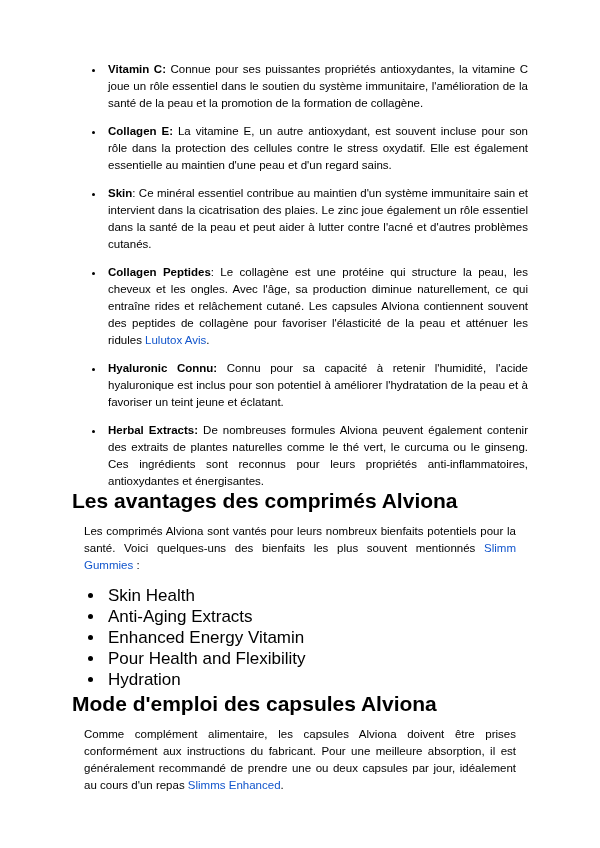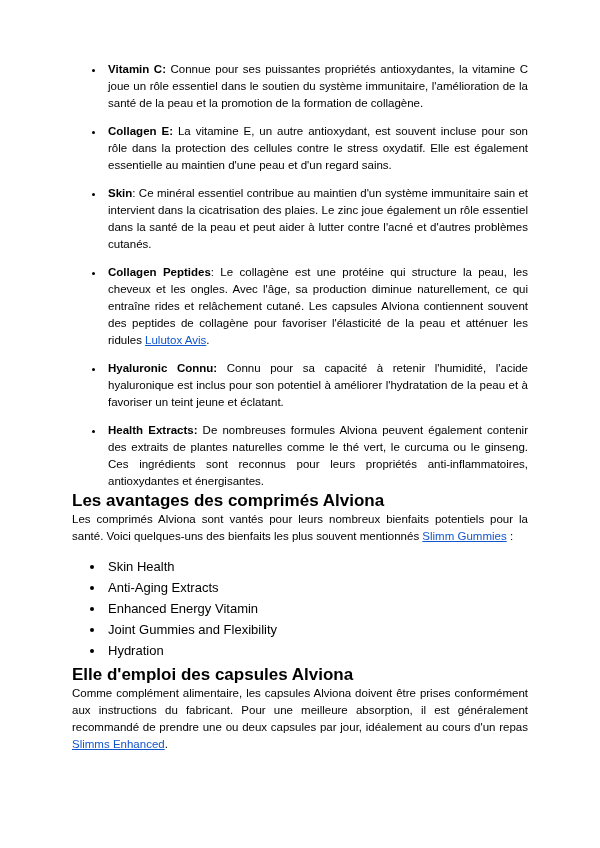--- a/index.html
+++ b/index.html
@@ -34,41 +34,40 @@
   ul.ingredients > li {
     margin-bottom: 11px;
     padding-left: 3px;
   }
   ul.ingredients > li:last-child {
     margin-bottom: 0;
   }
   .bold { font-weight: bold; }
   a.doc-link {
     color: #1155cc;
-    text-decoration: underline;
     cursor: pointer;
   }
   h2.doc-heading {
-    font-size: 17px;
+    font-size: 21px;
     line-height: 21px;
     font-weight: bold;
     color: #000000;
     margin: 0;
     text-align: left;
   }
   .heading-benefits { margin: 21px 0 24px 0; }
   .heading-usage   { margin: 22px 0 24px 0; }
   p.doc-paragraph {
-    margin: 0;
+    margin: 12px;
   }
   ul.benefits {
     margin: 14px 0 0 0;
     padding-left: 33px;
     list-style: disc;
-    font-size: 13px;
+    font-size: 17px;
     line-height: 16px;
     text-align: left;
   }
   ul.benefits > li {
     padding-left: 3px;
     margin-bottom: 5px;
   }
 </style>
 </head>
 <body>
@@ -85,37 +84,37 @@
     <li>
       <span class="bold">Skin</span><span>: Ce minéral essentiel contribue au maintien d'un système immunitaire sain et intervient dans la cicatrisation des plaies. Le zinc joue également un rôle essentiel dans la santé de la peau et peut aider à lutter contre l'acné et d'autres problèmes cutanés.</span>
     </li>
     <li>
       <span class="bold">Collagen Peptides</span><span>: Le collagène est une protéine qui structure la peau, les cheveux et les ongles. Avec l'âge, sa production diminue naturellement, ce qui entraîne rides et relâchement cutané. Les capsules Alviona contiennent souvent des peptides de collagène pour favoriser l'élasticité de la peau et atténuer les ridules </span><a class="doc-link">Lulutox Avis</a><span>.</span>
     </li>
     <li>
       <span class="bold">Hyaluronic Connu:</span><span> Connu pour sa capacité à retenir l'humidité, l'acide hyaluronique est inclus pour son potentiel à améliorer l'hydratation de la peau et à favoriser un teint jeune et éclatant.</span>
     </li>
     <li>
-      <span class="bold">Health Extracts:</span><span> De nombreuses formules Alviona peuvent également contenir des extraits de plantes naturelles comme le thé vert, le curcuma ou le ginseng. Ces ingrédients sont reconnus pour leurs propriétés anti-inflammatoires, antioxydantes et énergisantes.</span>
+      <span class="bold">Herbal Extracts:</span><span> De nombreuses formules Alviona peuvent également contenir des extraits de plantes naturelles comme le thé vert, le curcuma ou le ginseng. Ces ingrédients sont reconnus pour leurs propriétés anti-inflammatoires, antioxydantes et énergisantes.</span>
     </li>
   </ul>
 
   <h2 class="doc-heading heading-benefits">Les avantages des comprimés Alviona</h2>
 
   <p class="doc-paragraph body-text">
     <span>Les comprimés Alviona sont vantés pour leurs nombreux bienfaits potentiels pour la santé. Voici quelques-uns des bienfaits les plus souvent mentionnés </span><a class="doc-link">Slimm Gummies</a><span> :</span>
   </p>
 
   <ul class="benefits">
     <li>Skin Health</li>
     <li>Anti-Aging Extracts</li>
     <li>Enhanced Energy Vitamin</li>
-    <li>Joint Gummies and Flexibility</li>
+    <li>Pour Health and Flexibility</li>
     <li>Hydration</li>
   </ul>
 
-  <h2 class="doc-heading heading-usage">Elle d'emploi des capsules Alviona</h2>
+  <h2 class="doc-heading heading-usage">Mode d'emploi des capsules Alviona</h2>
 
   <p class="doc-paragraph body-text">
     <span>Comme complément alimentaire, les capsules Alviona doivent être prises conformément aux instructions du fabricant. Pour une meilleure absorption, il est généralement recommandé de prendre une ou deux capsules par jour, idéalement au cours d'un repas </span><a class="doc-link">Slimms Enhanced</a><span>.</span>
   </p>
 
 </div>
 
 </body></html>

